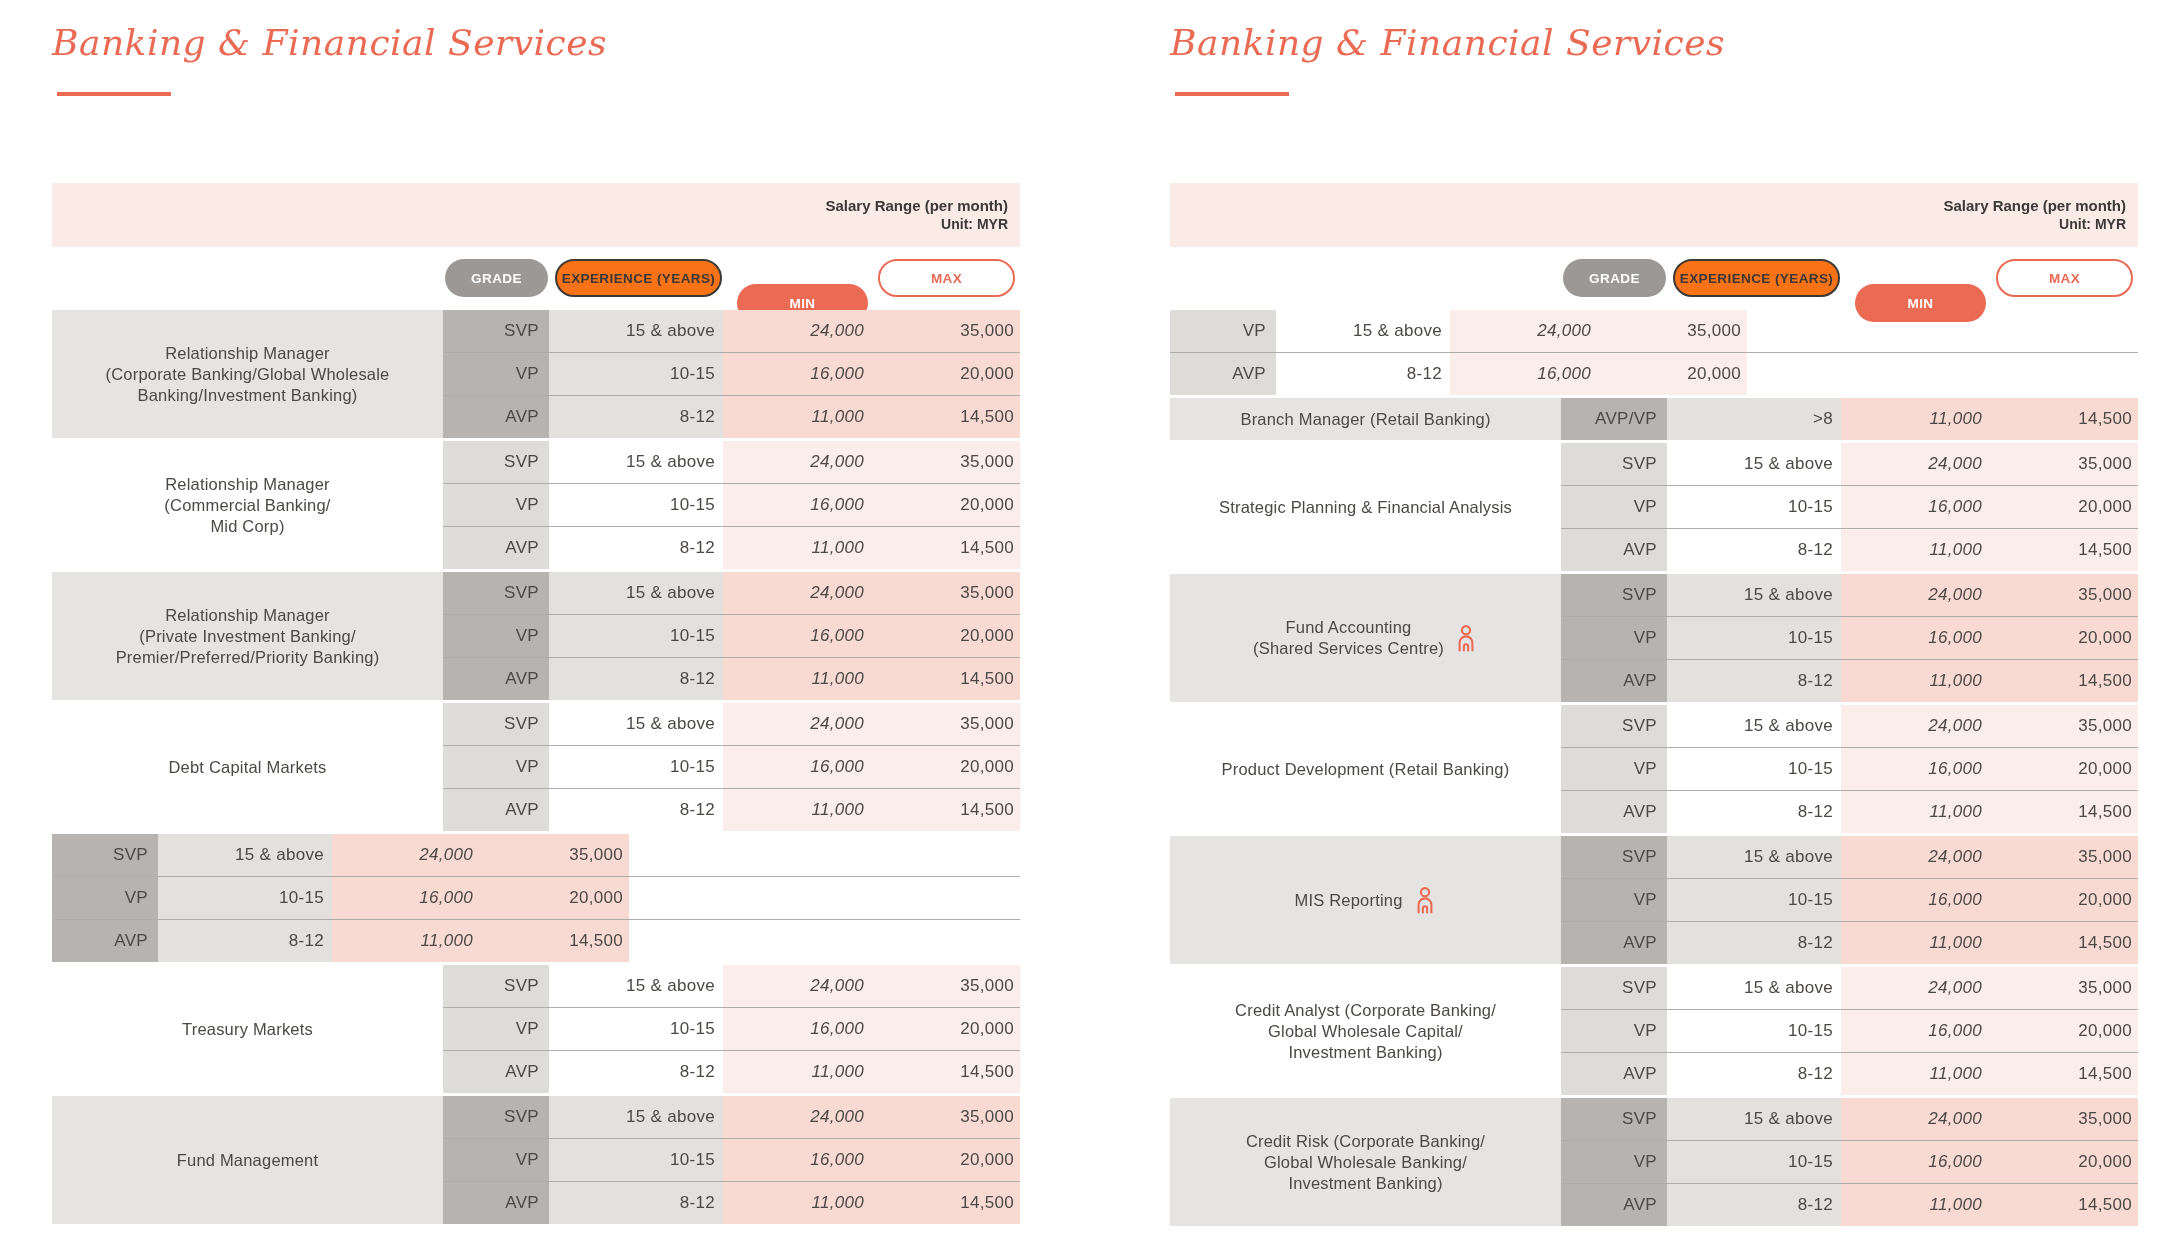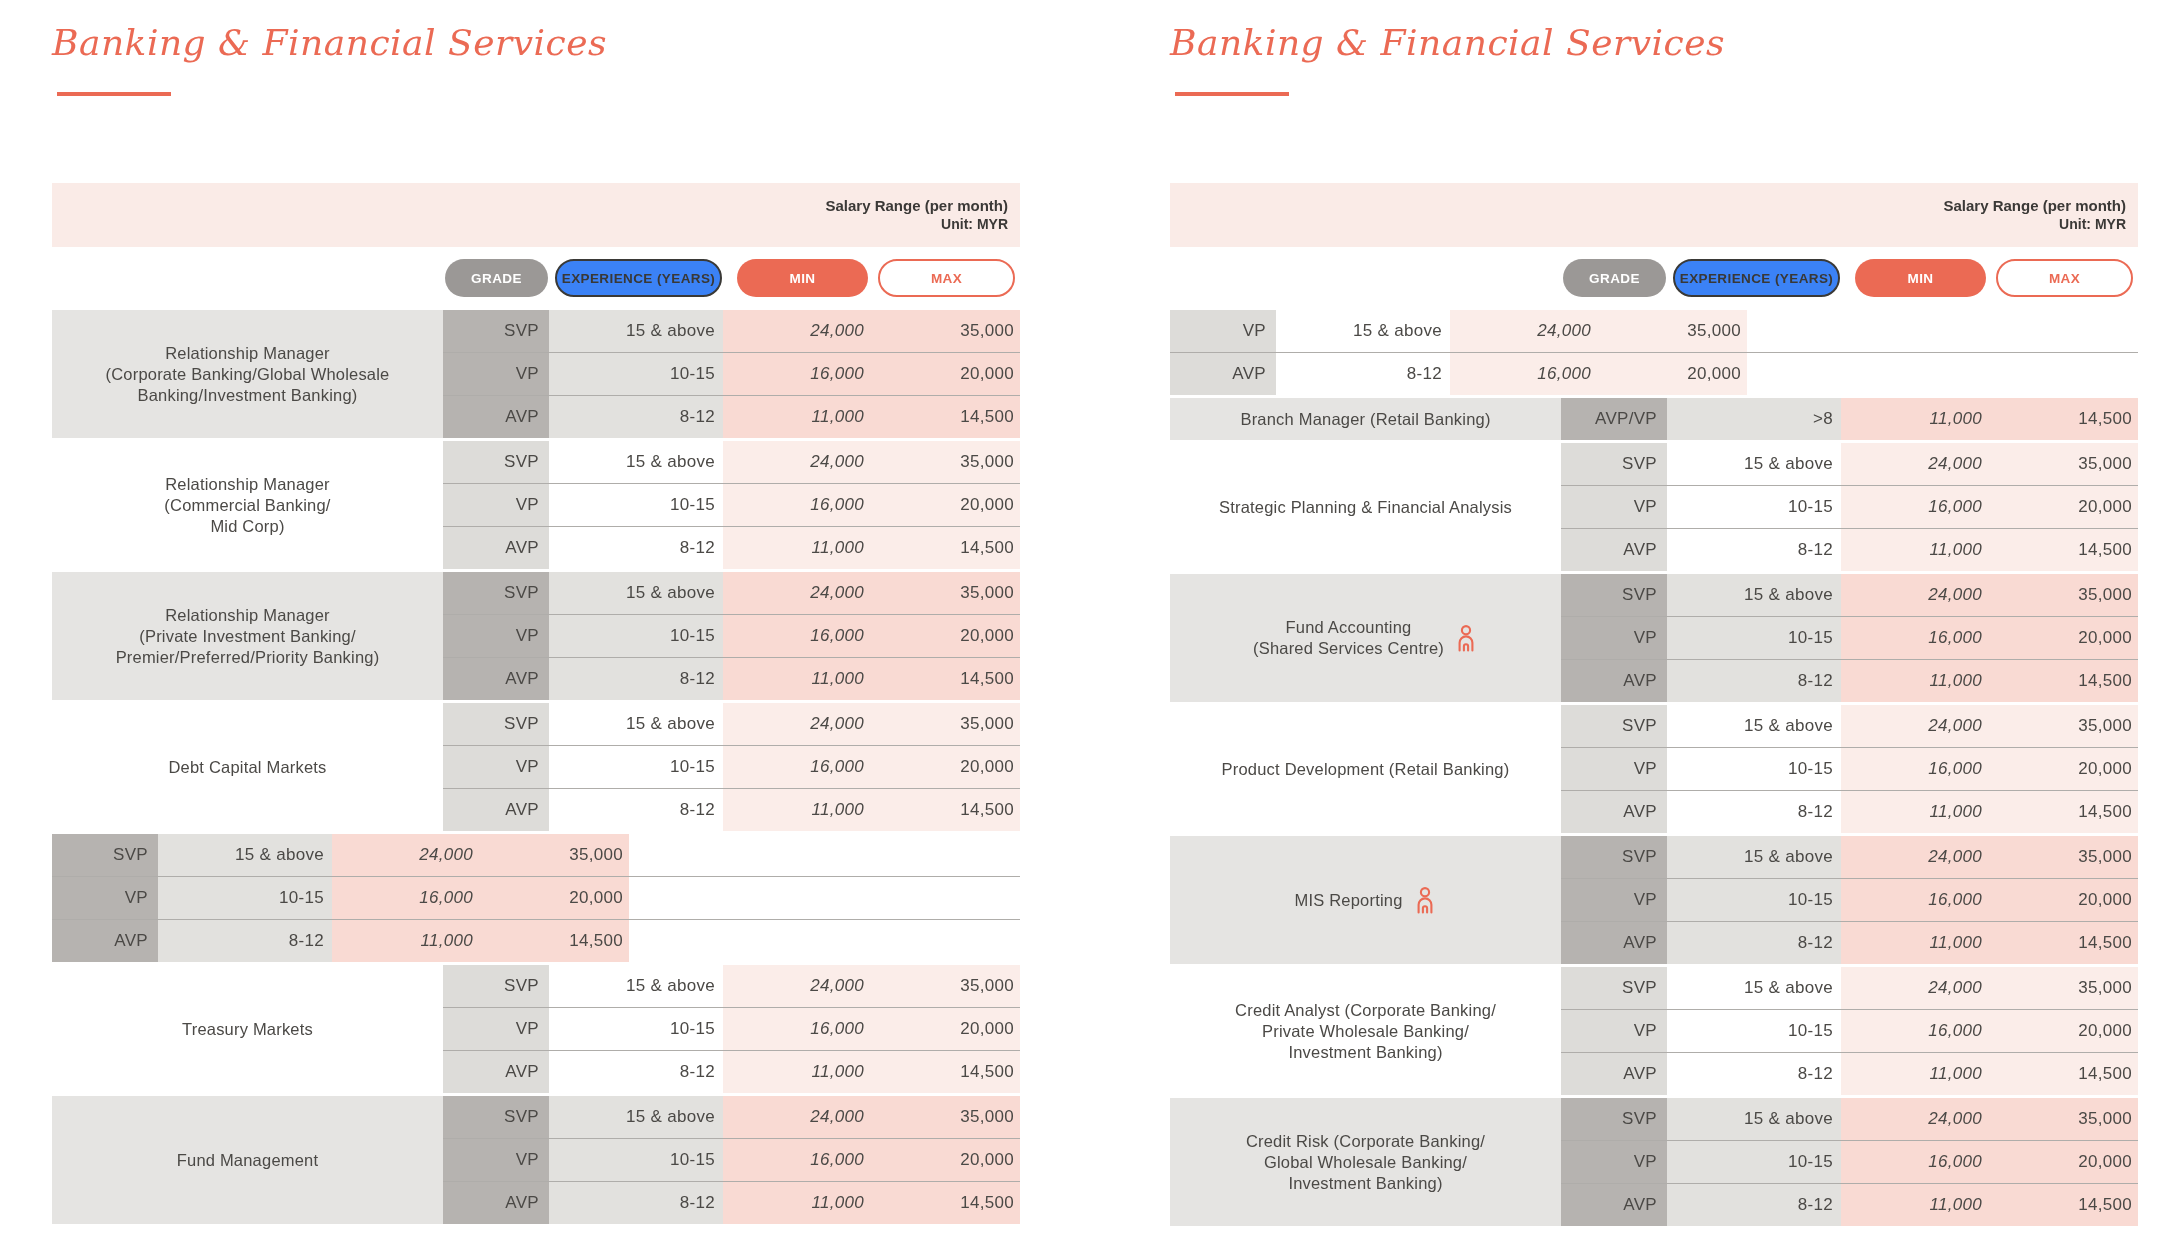--- a/index.html
+++ b/index.html
@@ -44,22 +44,22 @@
   .header-row { position:absolute; top:259px; left:0; width:968px; height:38px; }
   .pill {
     position:absolute; top:0; height:38px;
     border-radius:19px;
     display:flex; align-items:center; justify-content:center;
     font-size:13.5px; font-weight:bold; letter-spacing:0.4px;
     box-sizing:border-box;
     white-space:nowrap;
   }
   .pill-grade { left:393px; width:103px; background:#9B9896; color:#ffffff; }
-  .pill-exp   { left:503px; width:167px; background:#3b82f6; color:#39383 6; color:#393836; border:2px solid #3A3936; }
-  .pill-min   { left:685px; width:131px; background:#EB6A54; color:#ffffff; }
+  .pill-exp   { left:503px; width:167px; background:#f97316; color:#39383 6; color:#393836; border:2px solid #3A3936; }
+  .pill-min   { left:685px; width:131px; background:#EB6A54; color:#ffffff;margin-top:25px; }
   .pill-max   { left:826px; width:137px; background:#ffffff; color:#EB6A54; border:2px solid #EB6A54; }
 
   .table { position:absolute; top:310px; left:0; width:968px; }
   .group { display:flex; margin-bottom:3px; }
   .label-cell {
     width:391px;
     display:flex; align-items:center; justify-content:center;
     gap:10px;
     box-sizing:border-box;
     padding:0 14px;
@@ -448,21 +448,21 @@
             <div class="cell grade">AVP</div>
             <div class="cell exp">8-12</div>
             <div class="cell min">11,000</div>
             <div class="cell max">14,500</div>
           </div>
         </div>
       </div>
       <div class="group plain">
         <div class="label-cell">
           <span class="label-text">Credit Analyst (Corporate Banking/
-Private Wholesale Banking/
+Global Wholesale Capital/
 Investment Banking)</span>
         </div>
         <div class="rows">
           <div class="row">
             <div class="cell grade">SVP</div>
             <div class="cell exp">15 &amp; above</div>
             <div class="cell min">24,000</div>
             <div class="cell max">35,000</div>
           </div>
           <div class="row">

